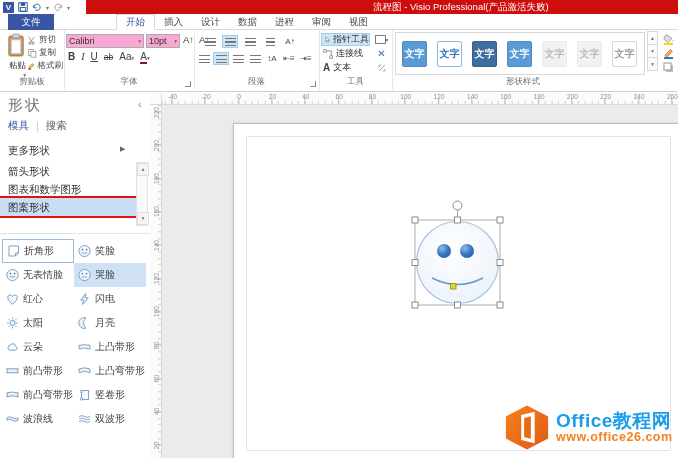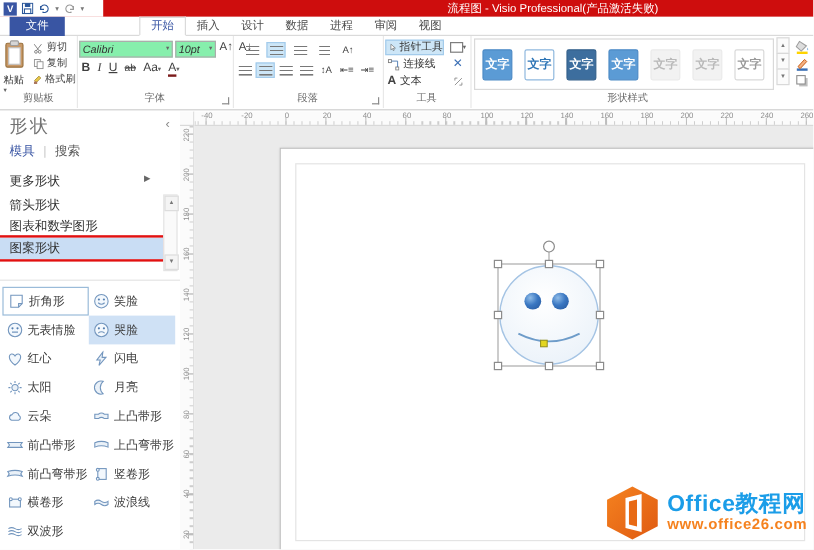--- a/index.html
+++ b/index.html
@@ -17,26 +17,26 @@
   .file-tab{position:absolute;left:8px;top:0;width:46px;height:16px;background:#3955A3;color:#fff;font-size:9.5px;text-align:center;line-height:16px;}
   .tabs{position:absolute;left:116px;top:0;height:16px;display:flex;font-family:Liberation Serif, serif;}
   .tab{padding:0 9px;line-height:16px;font-size:9.5px;color:#4A4A4A;white-space:nowrap;}
   .tab.active{background:#fff;border:1px solid #DADADA;border-bottom:1px solid #fff;color:#3955A3;line-height:14px;}
   
   .ribbon{position:absolute;left:0;top:30px;width:678px;height:62px;background:#fff;border-bottom:1px solid #CFCFCF;box-sizing:border-box;}
   .grp{position:absolute;top:0;bottom:1px;border-right:1px solid #E8E8E8;}
   .grp-label{position:absolute;bottom:2px;left:0;right:0;text-align:center;font-size:8.5px;color:#6A6A6A;}
   .launcher{position:absolute;bottom:3px;width:5px;height:5px;border-right:1px solid #8C8C8C;border-bottom:1px solid #8C8C8C;}
   .grp-clip{left:0;width:64px;}
-  .paste{position:absolute;left:3px;top:3px;width:23px;text-align:left;}
+  .paste{position:absolute;left:3px;top:3px;width:23px;text-align:right;}
   .paste .plabel{font-size:8.5px;color:#333;}
   .paste .pcaret{font-size:5.5px;color:#666;}
   .mini{position:absolute;left:28px;width:35px;height:12px;display:flex;align-items:center;gap:2px;font-size:8.5px;color:#444;white-space:nowrap;}
   .grp-font{left:64px;width:130px;}
-  .combo{position:absolute;height:14px;border:1px solid #ACACAC;background:#86efac;font-size:9px;color:#333;line-height:12px;padding:0 2px;box-sizing:border-box;white-space:nowrap;font-style:italic;}
+  .combo{position:absolute;height:14px;border:1px solid #ACACAC;background:#f9a8d4;font-size:9px;color:#333;line-height:12px;padding:0 2px;box-sizing:border-box;white-space:nowrap;}
   .combo .arr{float:right;font-size:5.5px;color:#666;line-height:12px;}
   .fsz{position:absolute;top:4px;font-size:9.5px;color:#3F3F3F;}
   .fontrow{position:absolute;left:4px;top:21px;display:flex;gap:6px;align-items:baseline;font-size:10px;color:#3F3F3F;height:13px;}
   .fcolor{border-bottom:2px solid #7C1B1B;line-height:10px;}
   .fcaret{font-size:5.5px;color:#666;}
   .grp-para{left:194px;width:125px;}
   .prow{position:absolute;display:flex;gap:4px;}
   .cell{width:16px;height:13px;display:flex;align-items:center;justify-content:center;box-sizing:border-box;}
   .cell.on{background:#CDE6F7;border:1px solid #A3CBEB;}
   .pi{width:11px;height:8px;background:repeating-linear-gradient(to bottom,#787878 0 1px,transparent 1px 3.5px);}
@@ -440,28 +440,20 @@
         <div class="shape-item">
           <svg width="15" height="14" viewBox="0 0 14 14">
             <rect x="4" y="2.5" width="7" height="9" fill="#F3F8FD" stroke="#7396BE" stroke-width="0.9"></rect>
             <circle cx="4" cy="3.5" r="1.2" fill="#fff" stroke="#7396BE" stroke-width="0.9"></circle>
             <circle cx="4" cy="11" r="1.2" fill="#fff" stroke="#7396BE" stroke-width="0.9"></circle>
           </svg>
           <span>竖卷形</span>
         </div>
         <div class="shape-item">
           <svg width="15" height="14" viewBox="0 0 14 14">
-            <rect x="2.5" y="4" width="9" height="6.5" fill="#F3F8FD" stroke="#7396BE" stroke-width="0.9"></rect>
-            <circle cx="3.5" cy="4" r="1.2" fill="#fff" stroke="#7396BE" stroke-width="0.9"></circle>
-            <circle cx="11" cy="4" r="1.2" fill="#fff" stroke="#7396BE" stroke-width="0.9"></circle>
-          </svg>
-          <span>横卷形</span>
-        </div>
-        <div class="shape-item">
-          <svg width="15" height="14" viewBox="0 0 14 14">
             <path d="M1.5 5.8 Q4.2 3.8 7 5.8 T12.5 5.8 V8.4 Q9.8 10.4 7 8.4 T1.5 8.4 Z" fill="#EAF1F8" stroke="#7396BE" stroke-width="0.9"></path>
           </svg>
           <span>波浪线</span>
         </div>
         <div class="shape-item">
           <svg width="15" height="14" viewBox="0 0 14 14">
             <path d="M1.5 4.5 Q4.2 2.8 7 4.5 T12.5 4.5 M1.5 7 Q4.2 5.3 7 7 T12.5 7 M1.5 9.5 Q4.2 7.8 7 9.5 T12.5 9.5" fill="none" stroke="#7396BE" stroke-width="0.9"></path>
           </svg>
           <span>双波形</span>
         </div>

